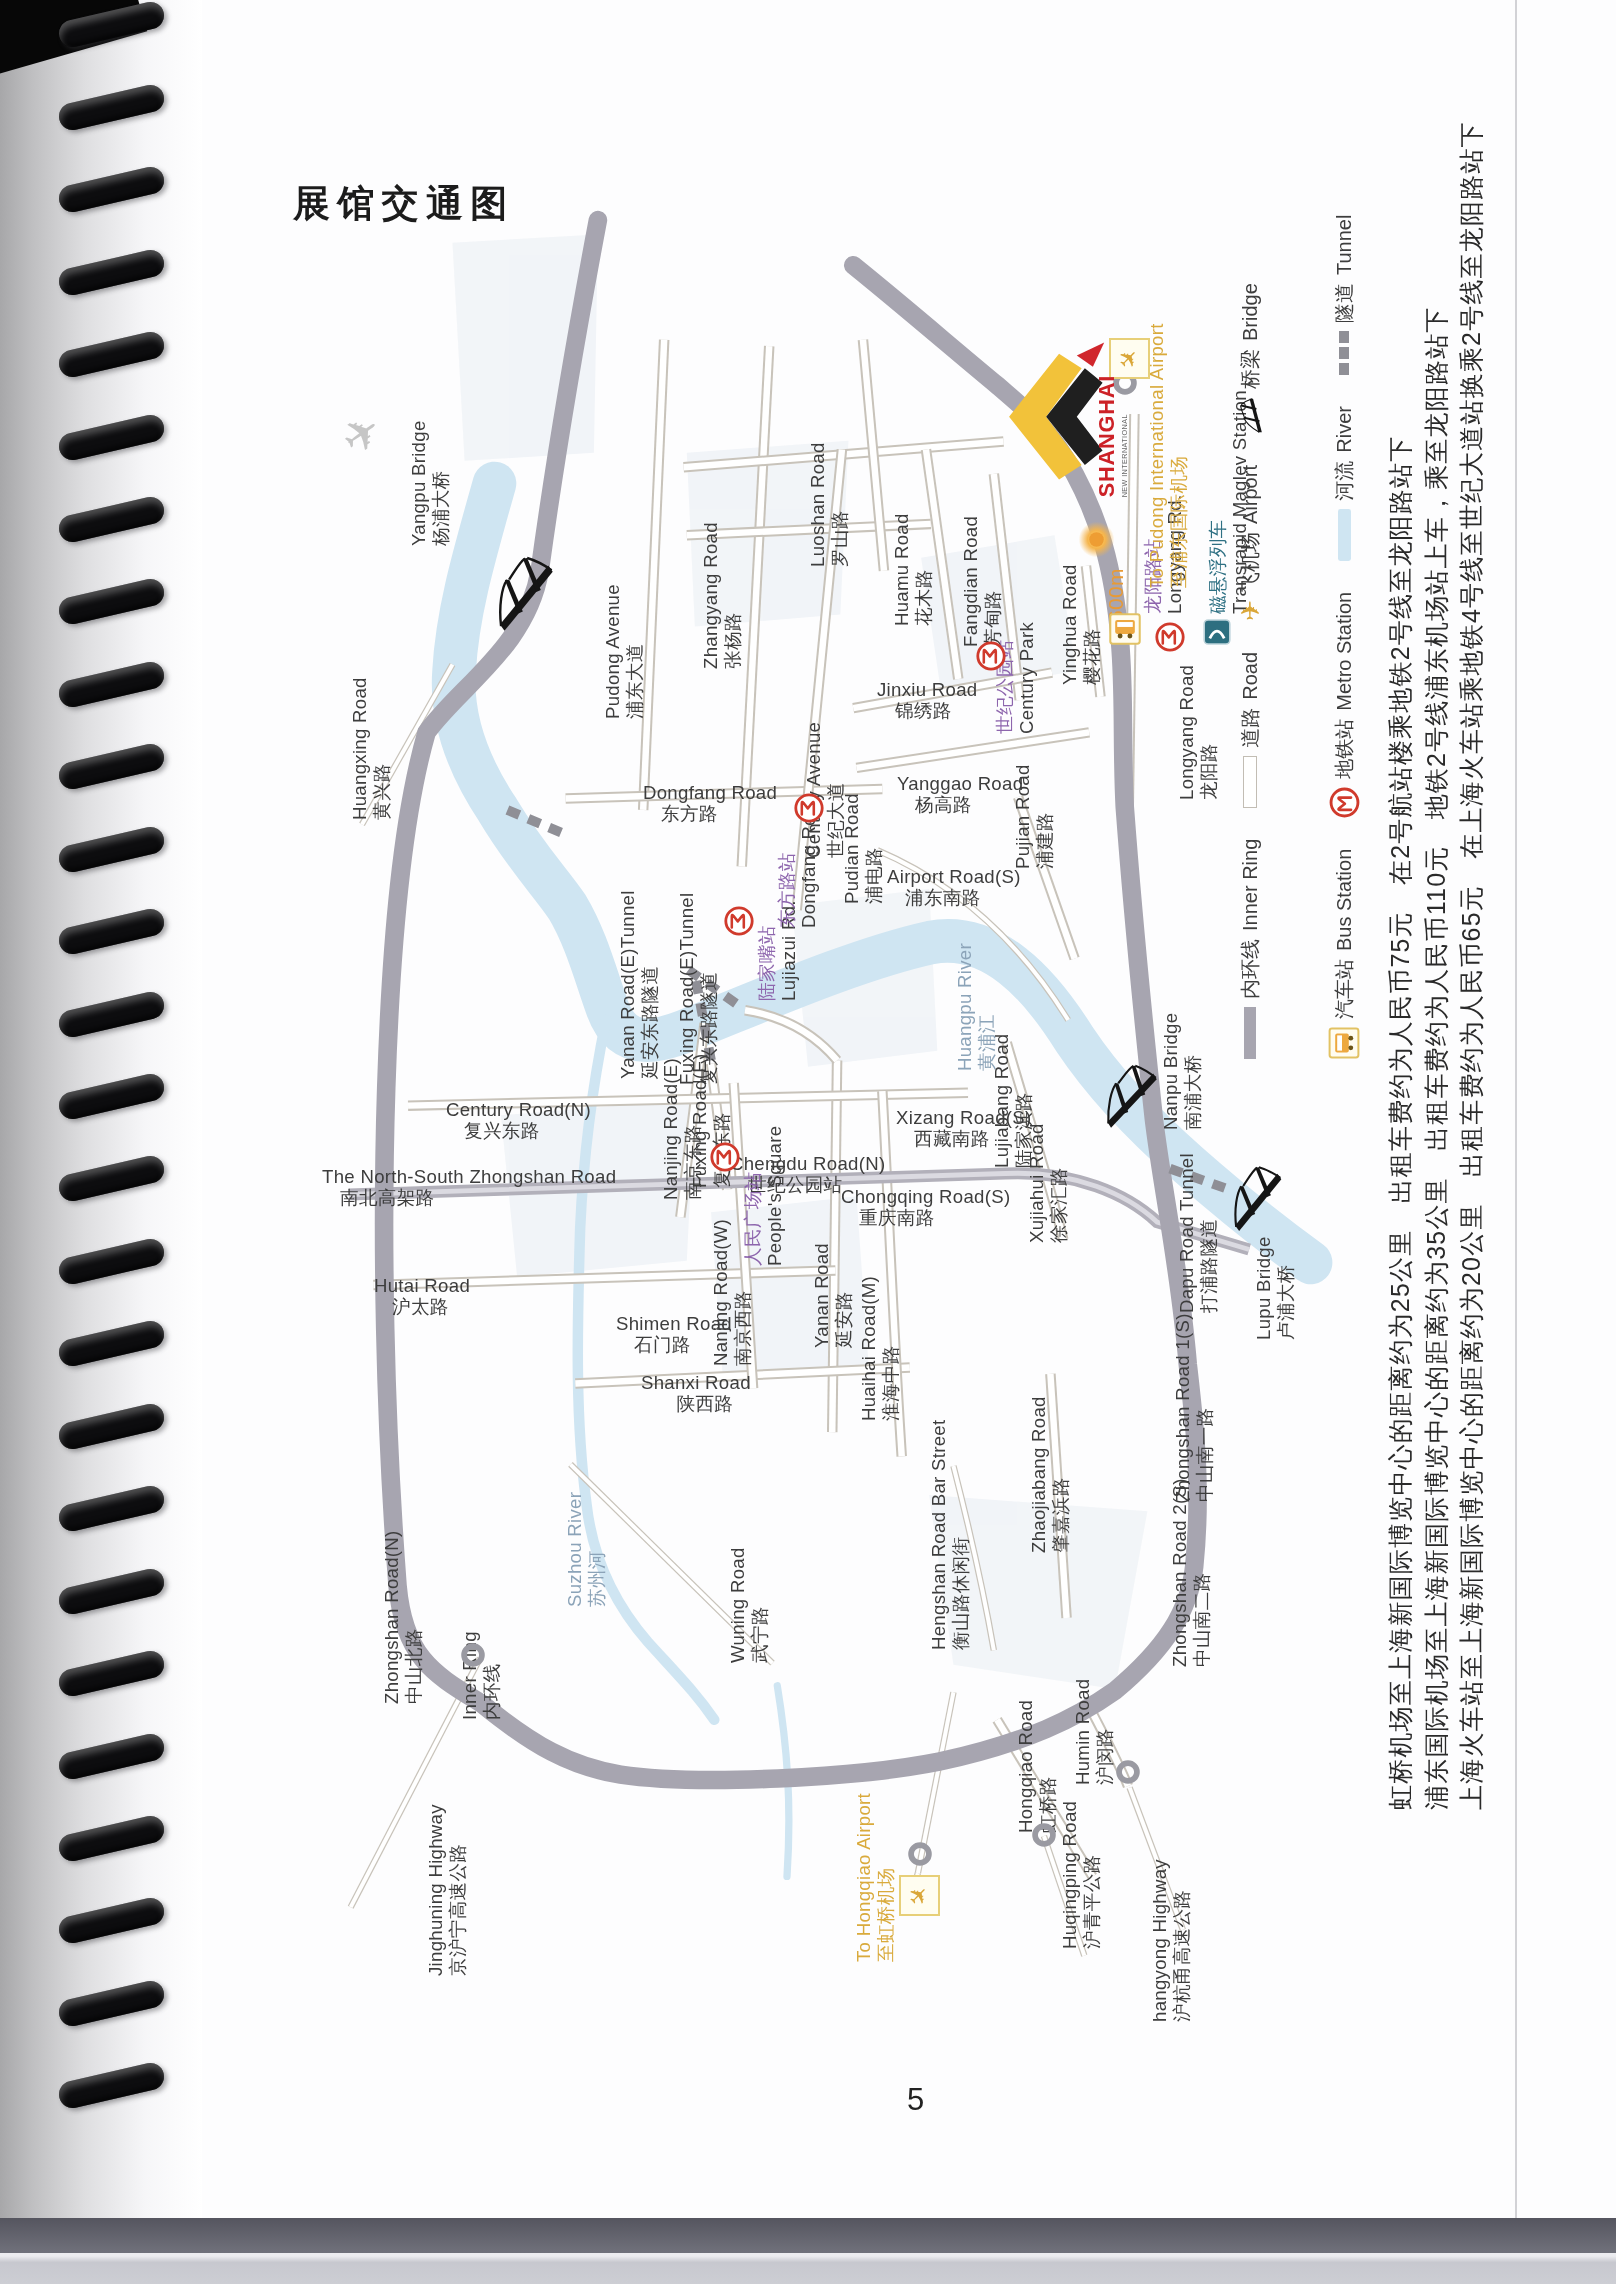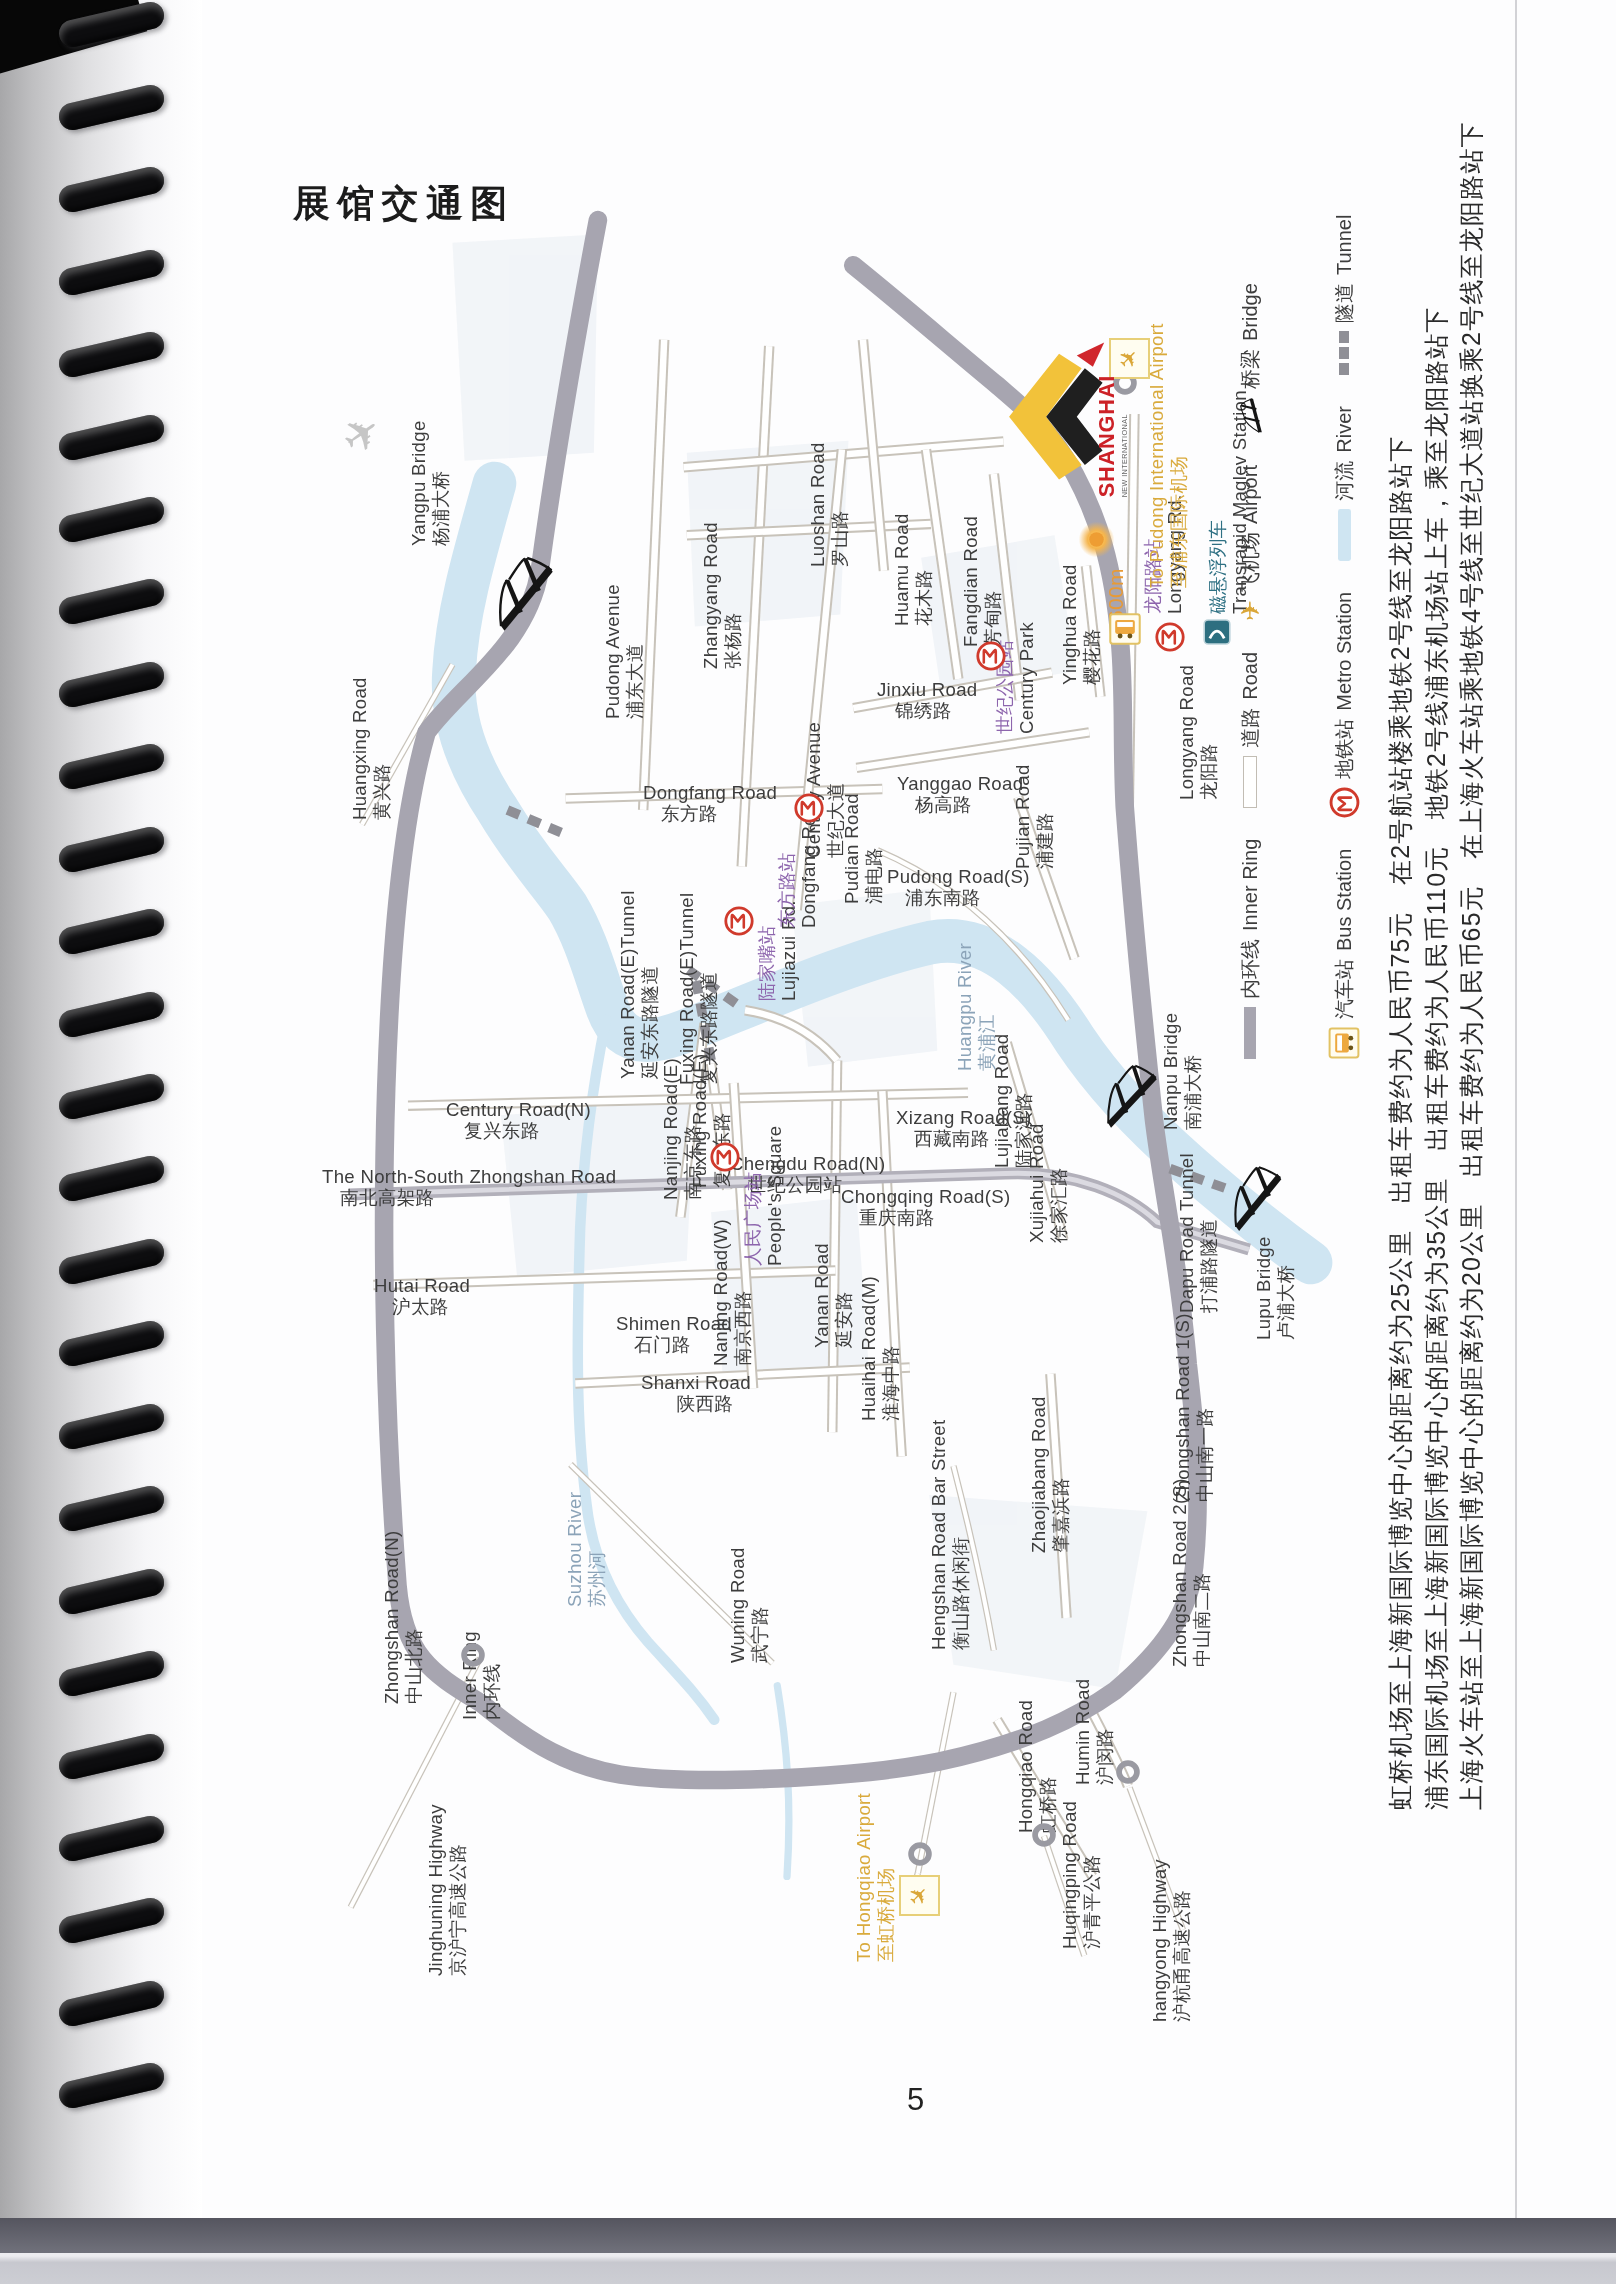--- a/index.html
+++ b/index.html
@@ -297,21 +297,21 @@
       </div>
       <div class="lbl h" style="left: 897px; top: 773px;">
         <span style="color: rgb(61, 61, 61);">Yanggao Road</span>
         <span style="color: rgb(61, 61, 61);">杨高路</span>
       </div>
       <div class="lbl v" style="left: 841px; top: 904px;">
         <span style="color: rgb(61, 61, 61);">Pudian Road</span>
         <span style="color: rgb(61, 61, 61);">浦电路</span>
       </div>
       <div class="lbl h" style="left: 887px; top: 866px;">
-        <span style="color: rgb(61, 61, 61);">Pudong Road(S)</span>
+        <span style="color: rgb(61, 61, 61);">Airport Road(S)</span>
         <span style="color: rgb(61, 61, 61);">浦东南路</span>
       </div>
       <div class="lbl v" style="left: 1012px; top: 869px;">
         <span style="color: rgb(61, 61, 61);">Pujian Road</span>
         <span style="color: rgb(61, 61, 61);">浦建路</span>
       </div>
       <div class="lbl v" style="left: 1176px; top: 800px;">
         <span style="color: rgb(61, 61, 61);">Longyang Road</span>
         <span style="color: rgb(61, 61, 61);">龙阳路</span>
       </div>

